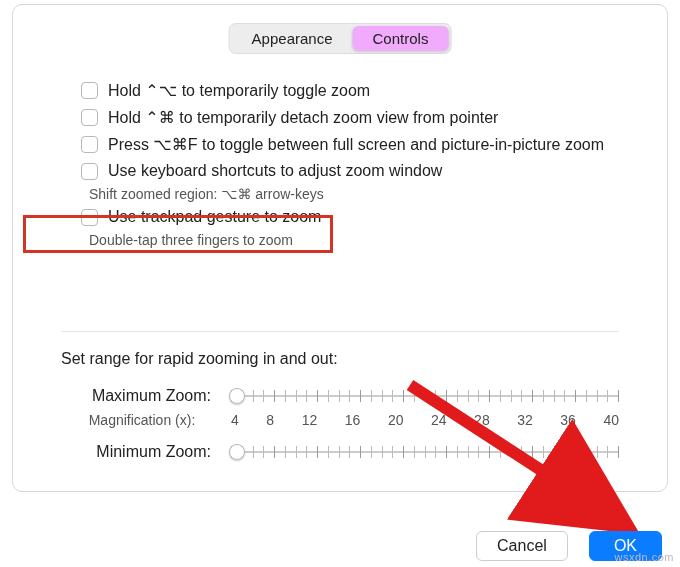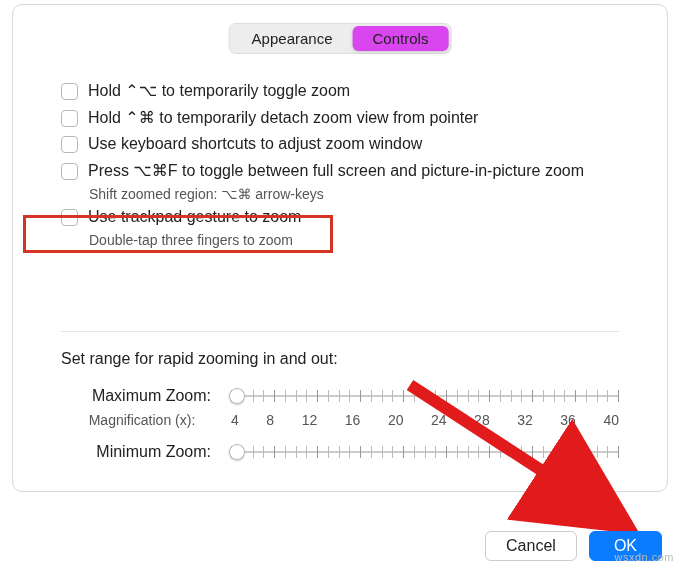--- a/index.html
+++ b/index.html
@@ -36,33 +36,34 @@
     padding: 2px;
     border: 1px solid #ddd;
   }
   .seg div {
     padding: 4px 20px;
     font-size: 15px;
     border-radius: 6px;
     cursor: default;
   }
   .seg .sel {
-    background: #d946ef;
+    background: #f0abfc;
     box-shadow: 0 1px 3px rgba(0,0,0,0.15);
   }
   .opts {
     position: absolute;
     top: 76px;
     left: 48px;
     right: 30px;
   }
   .row {
     display: flex;
-    align-items: flex-end;
+    align-items: center;
     margin-bottom: 8px;
+    margin-left: 20px;
   }
   .chk {
     width: 17px;
     height: 17px;
     border: 1px solid #b8b8b8;
     border-radius: 4px;
     margin-right: 10px;
     flex: 0 0 auto;
     background: #fff;
   }
@@ -159,21 +160,21 @@
   .mag-nums {
     flex: 1;
     display: flex;
     justify-content: space-between;
   }
   .buttons {
     position: absolute;
     bottom: 6px;
     right: 18px;
     display: flex;
-    gap: 12px;
+    gap: 21px;
   }
   .btn {
     font-size: 16px;
     padding: 5px 20px;
     border-radius: 6px;
     cursor: default;
   }
   .btn-cancel {
     background: #fff;
     border: 1px solid #ccc;
@@ -212,25 +213,25 @@
     <div class="row">
       <div class="chk"></div>
       <span>Hold ⌃⌥ to temporarily toggle zoom</span>
     </div>
     <div class="row">
       <div class="chk"></div>
       <span>Hold ⌃⌘ to temporarily detach zoom view from pointer</span>
     </div>
     <div class="row">
       <div class="chk"></div>
+      <span>Press ⌥⌘F to toggle between full screen and picture-in-picture zoom</span>
+    </div>
+    <div class="row">
+      <div class="chk"></div>
       <span>Use keyboard shortcuts to adjust zoom window</span>
-    </div>
-    <div class="row">
-      <div class="chk"></div>
-      <span>Press ⌥⌘F to toggle between full screen and picture-in-picture zoom</span>
     </div>
     <div class="sub">Shift zoomed region:   ⌥⌘ arrow-keys</div>
 
     <div class="row">
       <div class="chk"></div>
       <span>Use trackpad gesture to zoom</span>
     </div>
     <div class="sub">Double-tap three fingers to zoom</div>
   </div>
 

